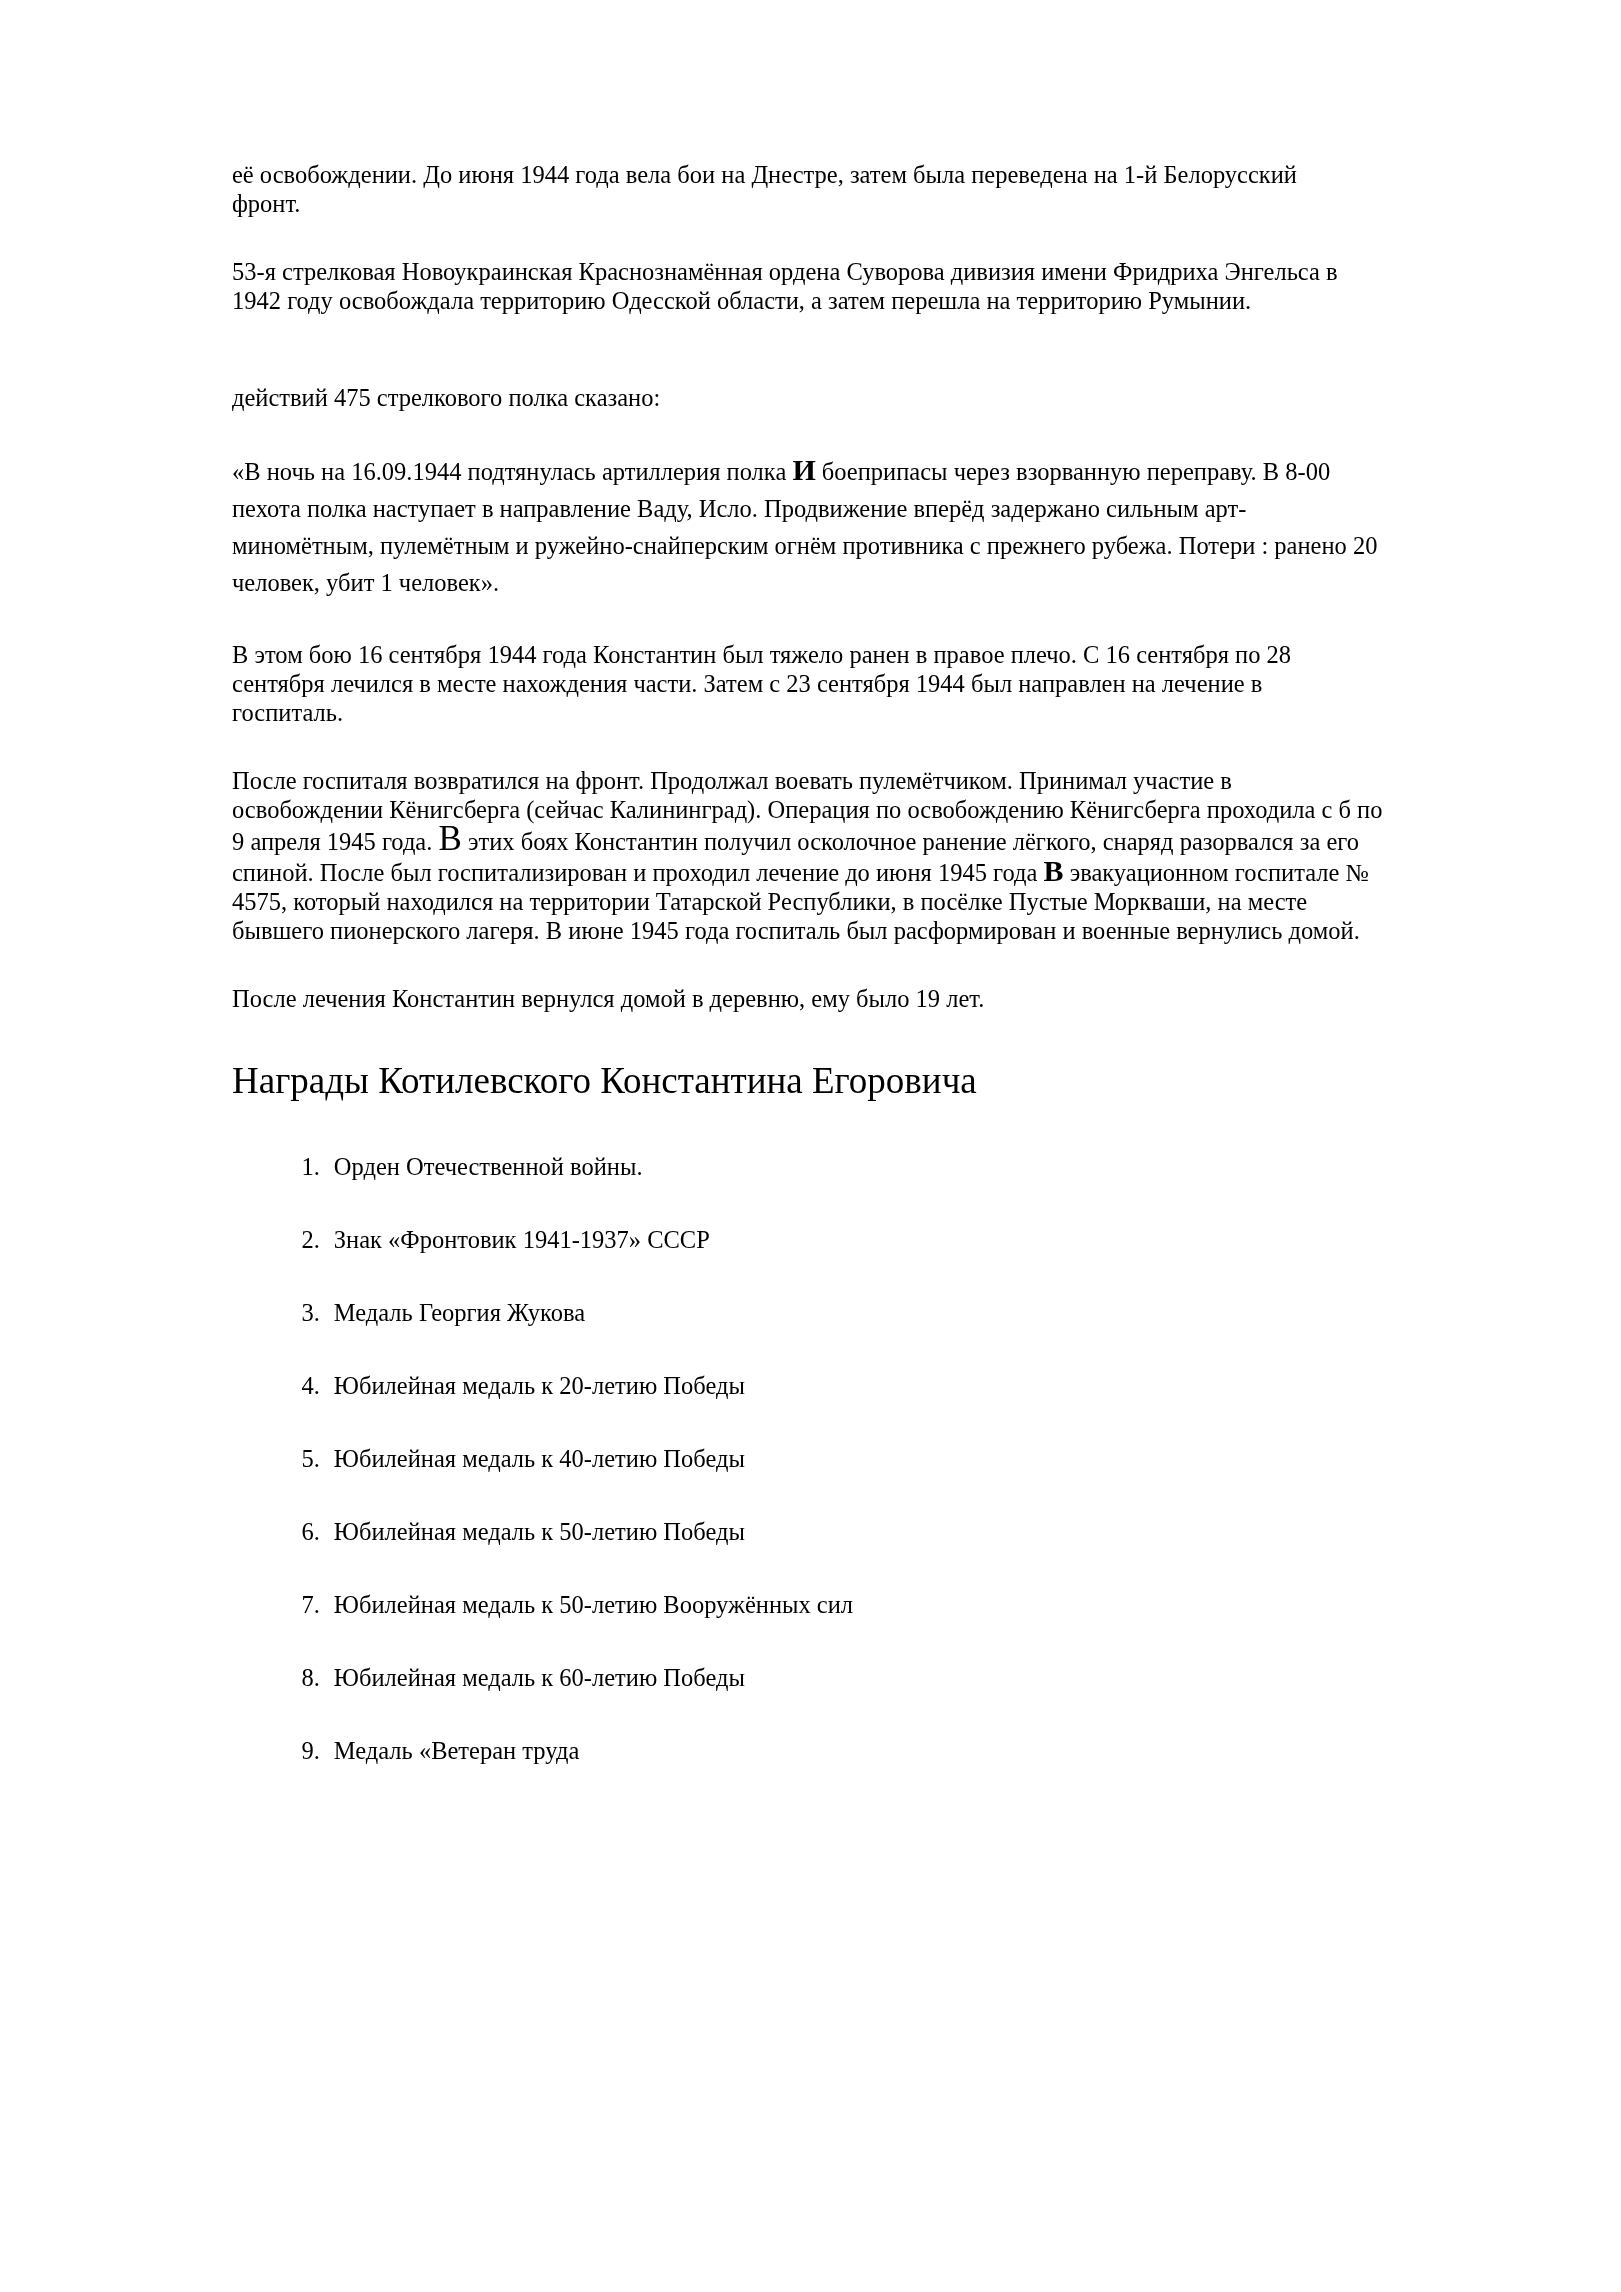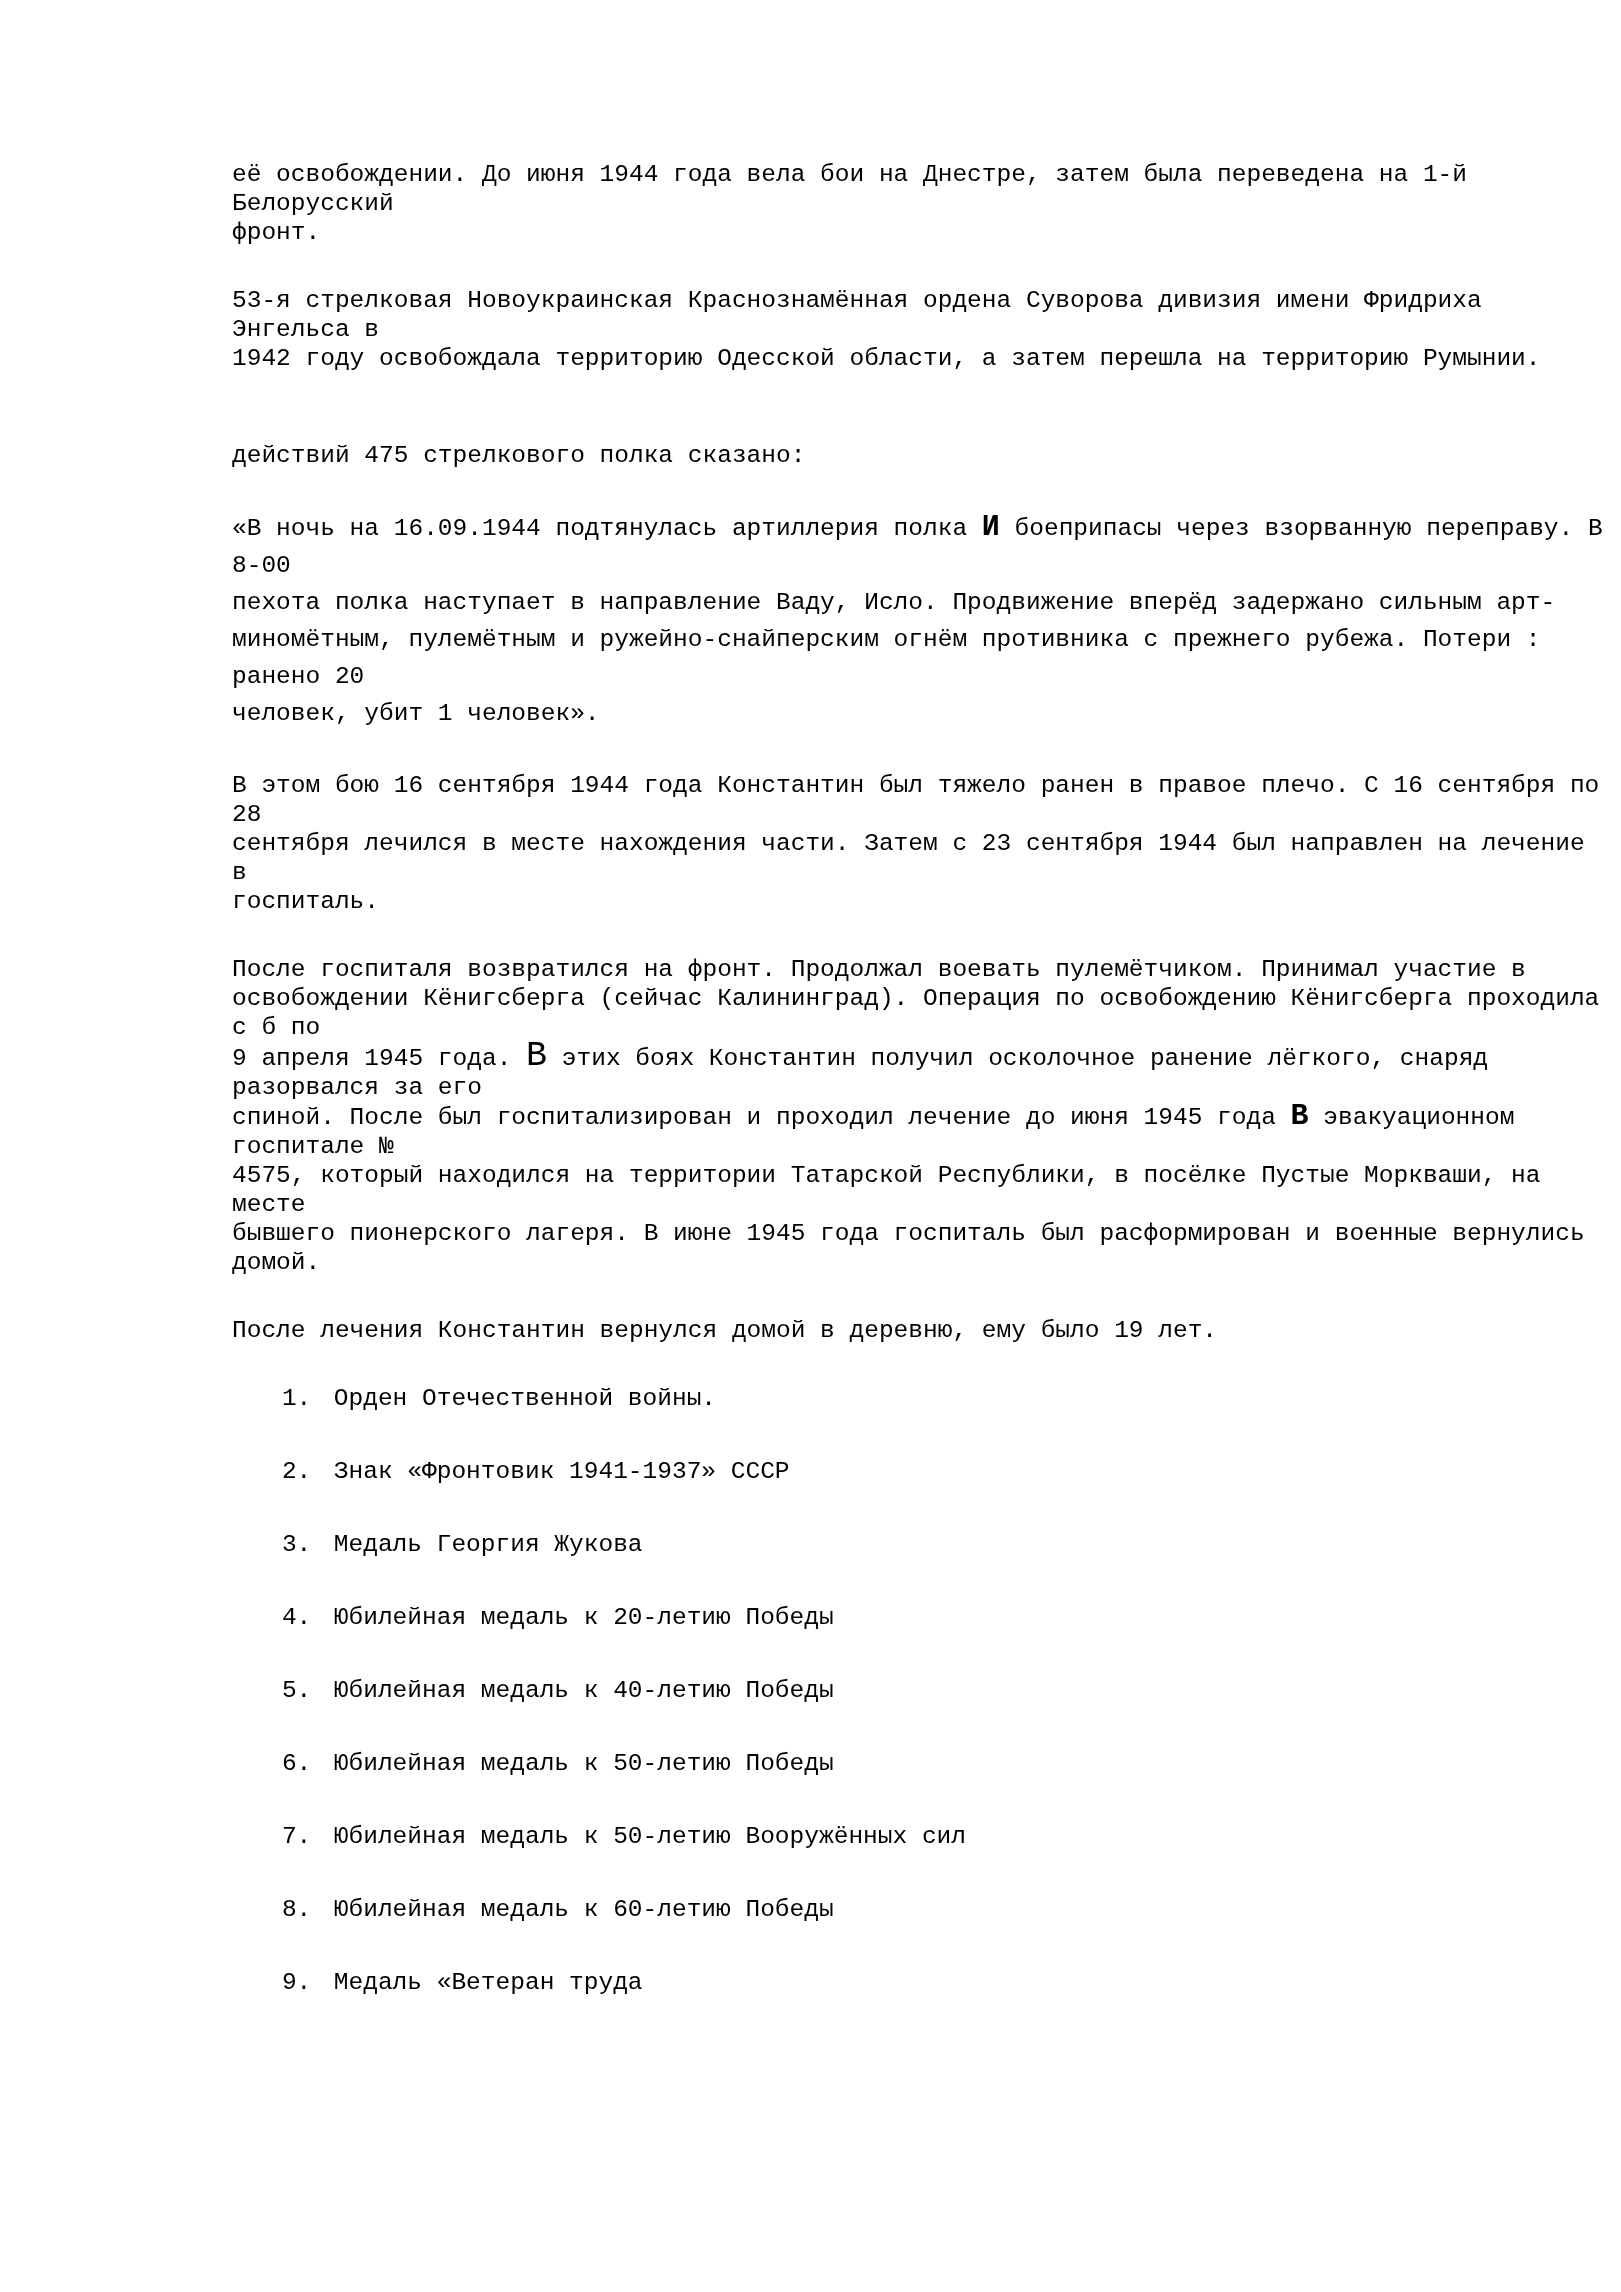--- a/index.html
+++ b/index.html
@@ -8,21 +8,21 @@
     background: #ffffff;
   }
   .page {
     position: relative;
     width: 1621px;
     height: 2293px;
     box-sizing: border-box;
     padding: 160px 26px 0 232px;
     background: #ffffff;
     color: #000000;
-    font-family: Liberation Mono, monospace;
+    font-family: Liberation Serif, serif;
     overflow: hidden;
   }
   .content {
     width: 1372px;
   }
   p.para {
     margin: 0 0 39px 0;
     font-size: 24.5px;
     line-height: 29px;
     font-weight: 400;
@@ -62,20 +62,21 @@
 <div class="page" style="background: rgb(255, 255, 255); color: rgb(0, 0, 0);">
   <section class="content" id="paragraphs">
       <p class="para body"><span>её освобождении. До июня 1944 года вела бои на Днестре, затем была переведена на 1-й Белорусский</span><br><span>фронт.</span></p>
       <p class="para body"><span>53-я стрелковая Новоукраинская Краснознамённая ордена Суворова дивизия имени Фридриха Энгельса в</span><br><span>1942 году освобождала территорию Одесской области, а затем перешла на территорию Румынии.</span></p>
       <p class="para body"><br><span>действий 475 стрелкового полка сказано:</span></p>
       <p class="para quote"><span>«В ночь на 16.09.1944 подтянулась артиллерия полка </span><span class="seg-large-bold">И</span><span> боеприпасы через взорванную переправу. В 8-00</span><br><span>пехота полка наступает в направление Ваду, Исло. Продвижение вперёд задержано сильным арт-</span><br><span>миномётным, пулемётным и ружейно-снайперским огнём противника с прежнего рубежа. Потери : ранено 20</span><br><span>человек, убит 1 человек».</span></p>
       <p class="para body"><span>В этом бою 16 сентября 1944 года Константин был тяжело ранен в правое плечо. С 16 сентября по 28</span><br><span>сентября лечился в месте нахождения части. Затем с 23 сентября 1944 был направлен на лечение в</span><br><span>госпиталь.</span></p>
       <p class="para body"><span>После госпиталя возвратился на фронт. Продолжал воевать пулемётчиком. Принимал участие в</span><br><span>освобождении Кёнигсберга (сейчас Калининград). Операция по освобождению Кёнигсберга проходила с б по</span><br><span>9 апреля 1945 года. </span><span class="seg-large">В</span><span> этих боях Константин получил осколочное ранение лёгкого, снаряд разорвался за его</span><br><span>спиной. После был госпитализирован и проходил лечение до июня 1945 года </span><span class="seg-large-bold">В</span><span> эвакуационном госпитале №</span><br><span>4575, который находился на территории Татарской Республики, в посёлке Пустые Моркваши, на месте</span><br><span>бывшего пионерского лагеря. В июне 1945 года госпиталь был расформирован и военные вернулись домой.</span></p>
       <p class="para body"><span>После лечения Константин вернулся домой в деревню, ему было 19 лет.</span></p>
     </section>
+  <h1 class="awards-heading">Награды Котилевского Константина Егоровича</h1>
   <ol class="awards-list" id="awards">
       <li>Орден Отечественной войны.</li>
       <li>Знак «Фронтовик 1941-1937» СССР</li>
       <li>Медаль Георгия Жукова</li>
       <li>Юбилейная медаль к 20-летию Победы</li>
       <li>Юбилейная медаль к 40-летию Победы</li>
       <li>Юбилейная медаль к 50-летию Победы</li>
       <li>Юбилейная медаль к 50-летию Вооружённых сил</li>
       <li>Юбилейная медаль к 60-летию Победы</li>
       <li>Медаль «Ветеран труда</li>

